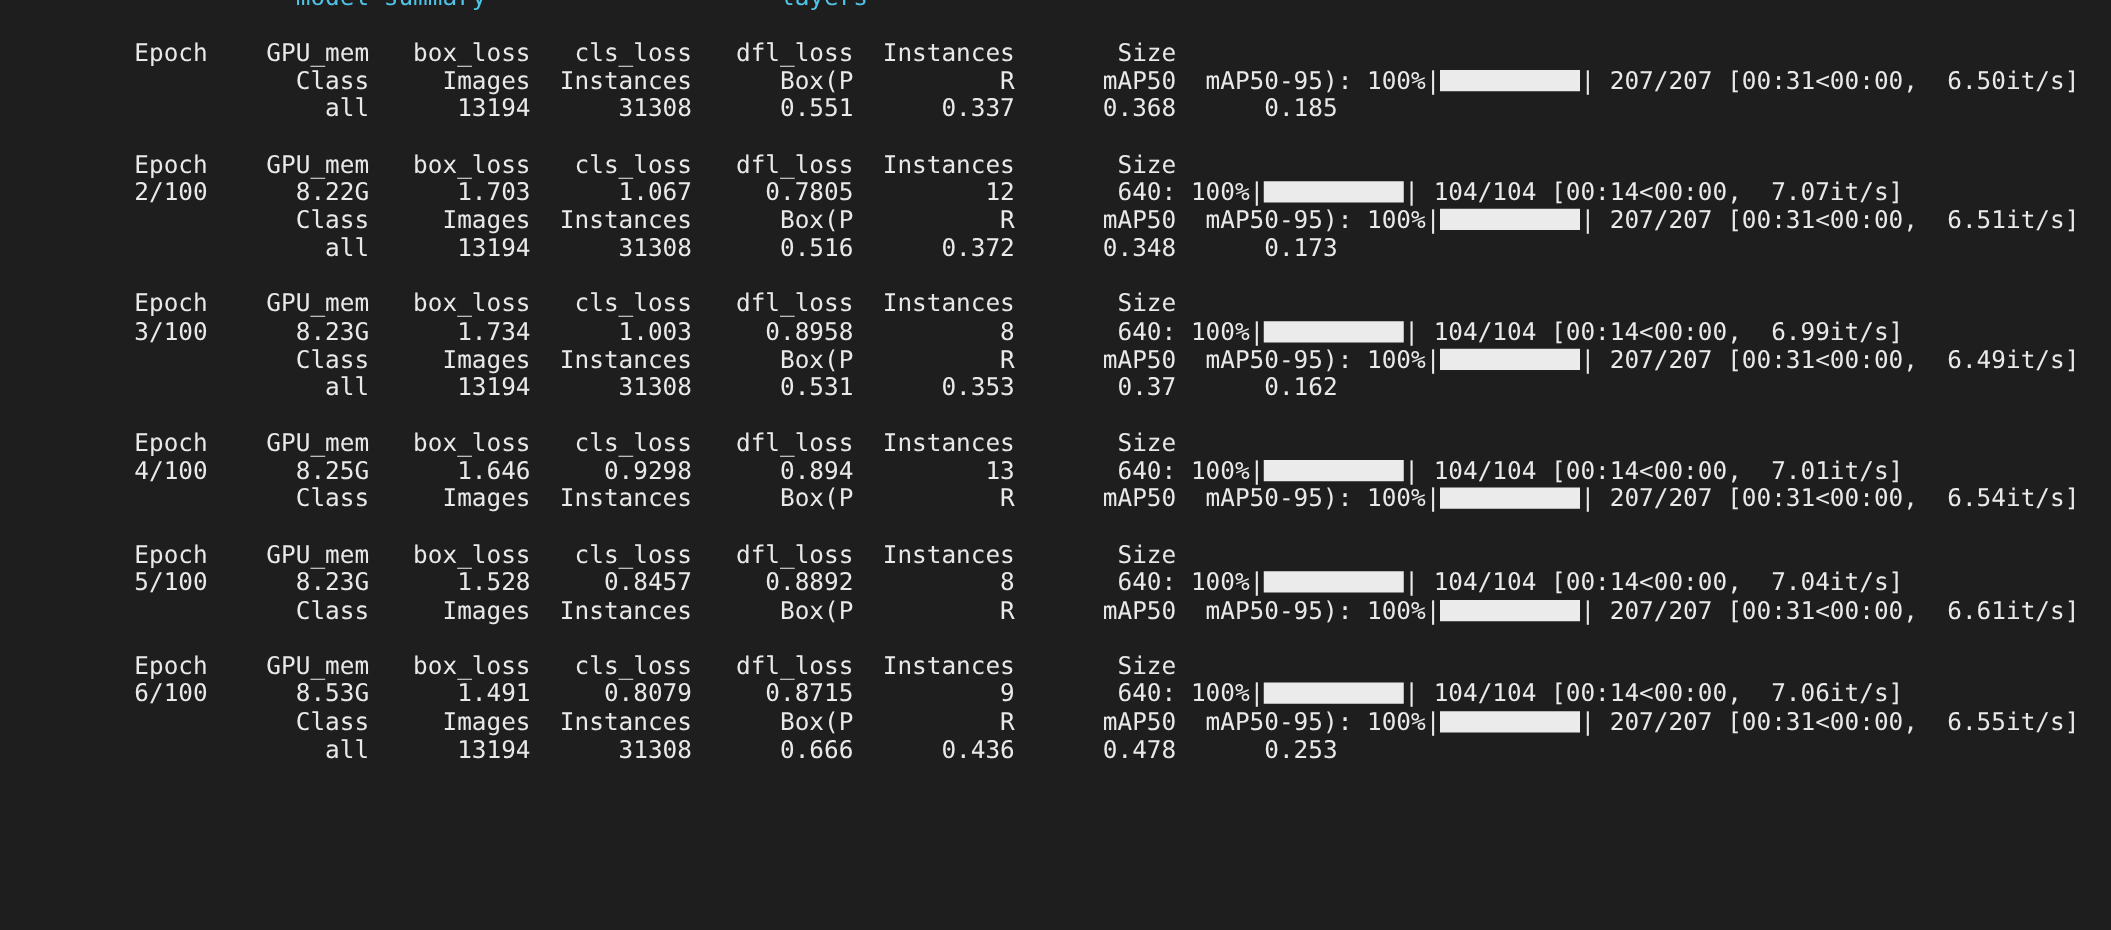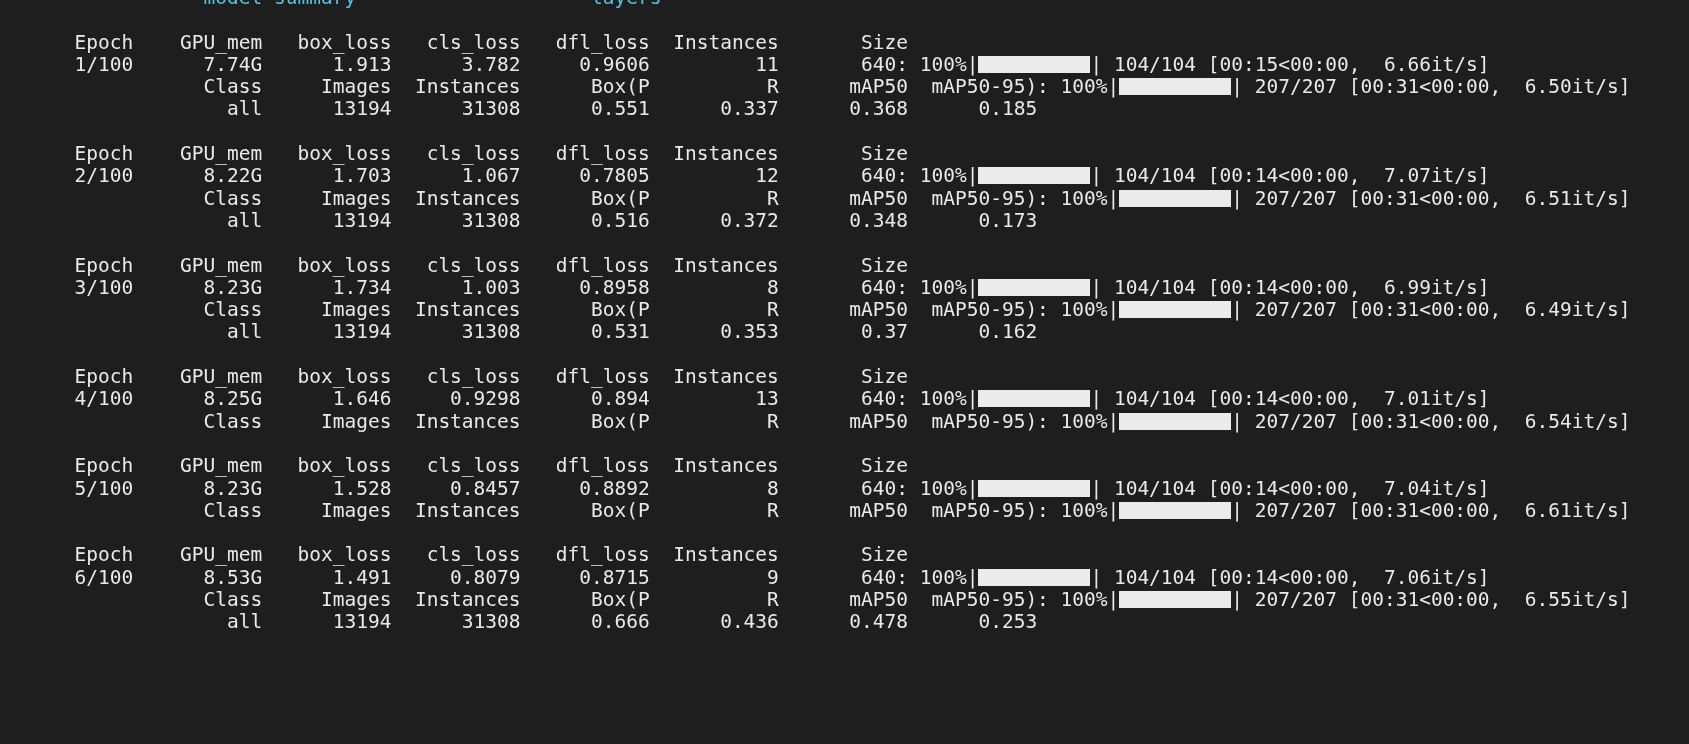--- a/index.html
+++ b/index.html
@@ -34,20 +34,21 @@
     width: 1689px;
   }
   .line {
     white-space: pre;
     height: 22.3px;
     line-height: 22.3px;
     font-size: 19.5px;
     padding-left: 4px;
     color: #e6e6e6;
     font-family: "DejaVu Sans Mono", "Liberation Mono", monospace;
+    margin-left: 33px;
   }
   .seg { white-space: pre; }
   .cyan  { color: #4fc3e8; }
   .white { color: #e9e9e9; }
   
   .bar {
     display: inline-block;
     vertical-align: baseline;
     background: #ebebeb;
     height: 17px;
@@ -59,21 +60,20 @@
 </style>
 </head>
 <body>
 
 <div id="terminal">
   <div class="term-scroll">
     <div id="lines">
         <div class="line"><span class="seg cyan">                 model summary                    layers</span></div>
         <div class="line"><span class="seg"> </span></div>
         <div class="line"><span class="seg white">      Epoch    GPU_mem   box_loss   cls_loss   dfl_loss  Instances       Size</span></div>
-        <div class="line"><span class="seg white">      1/100      7.74G      1.913      3.782     0.9606         11       640: 100%|</span><span class="bar bar-train"></span><span class="seg white">| 104/104 [00:15&lt;00:00,  6.66it/s]</span></div>
         <div class="line"><span class="seg white">                 Class     Images  Instances      Box(P          R      mAP50  mAP50-95): </span><span class="seg white">100%|</span><span class="bar bar-val"></span><span class="seg white">| 207/207 [00:31&lt;00:00,  6.50it/s]</span></div>
         <div class="line"><span class="seg white">                   all      13194      31308      0.551      0.337      0.368      0.185</span></div>
         <div class="line"><span class="seg"> </span></div>
         <div class="line"><span class="seg white">      Epoch    GPU_mem   box_loss   cls_loss   dfl_loss  Instances       Size</span></div>
         <div class="line"><span class="seg white">      2/100      8.22G      1.703      1.067     0.7805         12       640: 100%|</span><span class="bar bar-train"></span><span class="seg white">| 104/104 [00:14&lt;00:00,  7.07it/s]</span></div>
         <div class="line"><span class="seg white">                 Class     Images  Instances      Box(P          R      mAP50  mAP50-95): </span><span class="seg white">100%|</span><span class="bar bar-val"></span><span class="seg white">| 207/207 [00:31&lt;00:00,  6.51it/s]</span></div>
         <div class="line"><span class="seg white">                   all      13194      31308      0.516      0.372      0.348      0.173</span></div>
         <div class="line"><span class="seg"> </span></div>
         <div class="line"><span class="seg white">      Epoch    GPU_mem   box_loss   cls_loss   dfl_loss  Instances       Size</span></div>
         <div class="line"><span class="seg white">      3/100      8.23G      1.734      1.003     0.8958          8       640: 100%|</span><span class="bar bar-train"></span><span class="seg white">| 104/104 [00:14&lt;00:00,  6.99it/s]</span></div>

